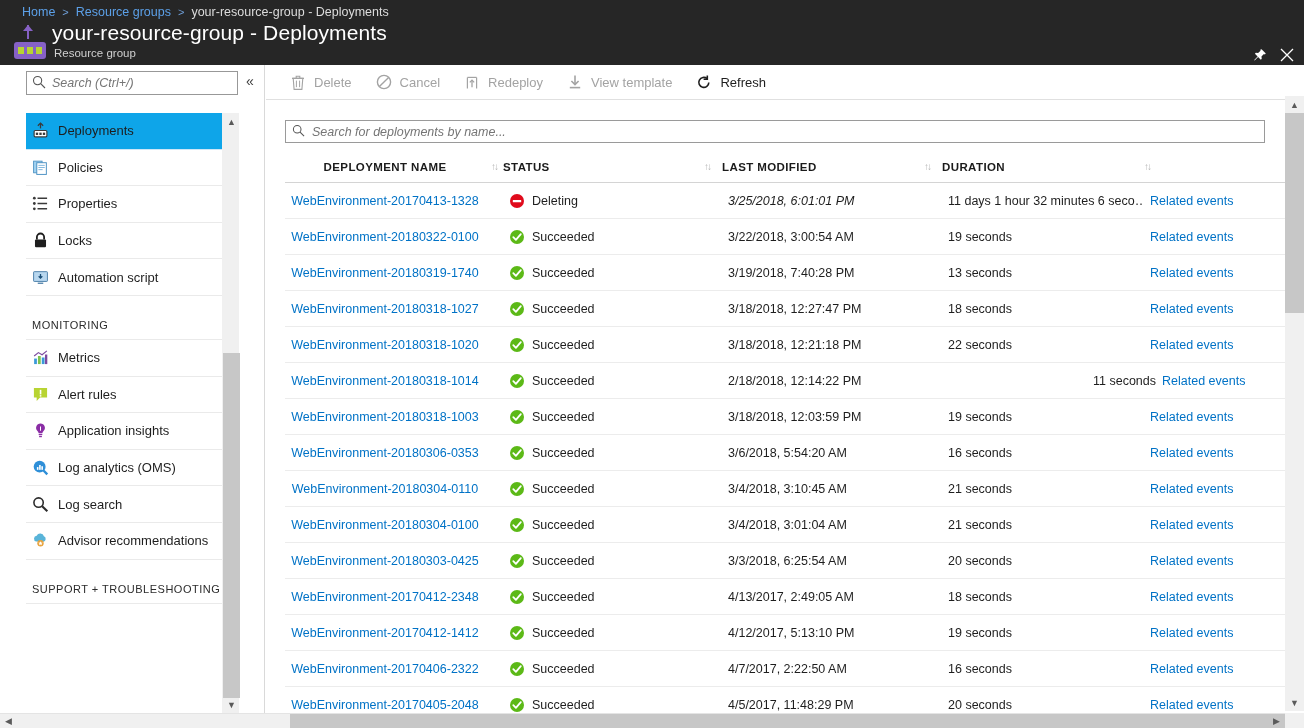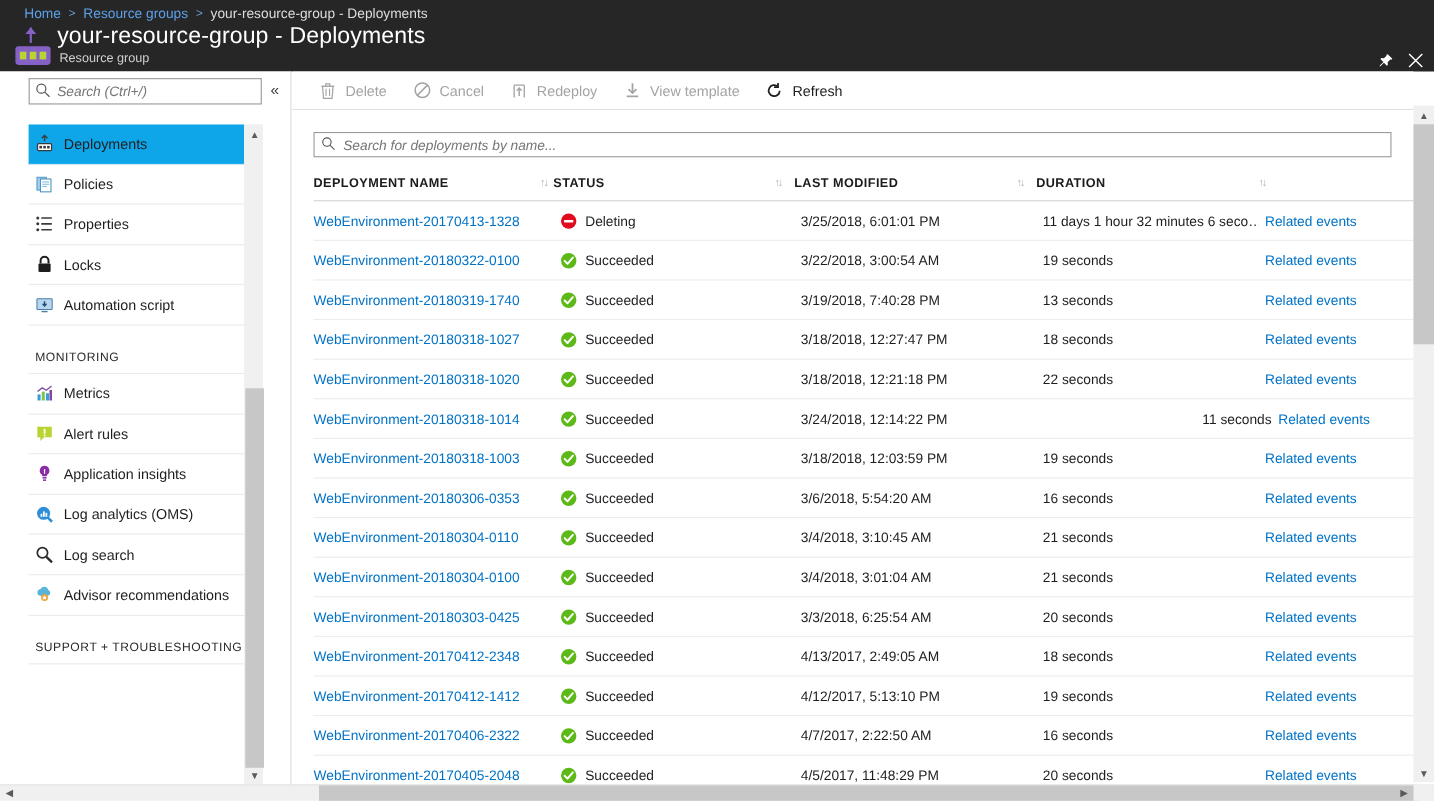--- a/index.html
+++ b/index.html
@@ -207,21 +207,21 @@
     height: 32px;
     border-bottom: 1px solid #d4d4d4;
     font-size: 11.5px; font-weight: bold; letter-spacing: 0.4px;
     color: #1b1b1b;
   }
   .grid-row {
     display: flex; align-items: center;
     height: 36px;
     border-bottom: 1px solid #ececec;
   }
-  .c-name { width: 200px; flex: 0 0 200px; }
+  .c-name { width: 200px; flex: 0 0 200px; text-align: center; }
   .c-status { width: 195px; flex: 0 0 195px; }
   .c-mod { width: 196px; flex: 0 0 196px; }
   .c-dur { width: 196px; flex: 0 0 196px; }
   .c-rel { width: 180px; flex: 0 0 180px; }
   .sorter {
     color: #b4b4b4; font-size: 10px; cursor: pointer;
     width: 18px; text-align: center; letter-spacing: -2px;
     flex: 0 0 18px;
   }
   .link {
@@ -537,21 +537,21 @@
           <div class="c-name link">WebEnvironment-20170413-1328</div>
           <div class="sorter"></div>
           <div class="c-status status-cell" style="margin-left: 6px;">
             <span class="st-icon"><svg width="16" height="16" viewBox="0 0 16 16">
                 <circle cx="8" cy="8" r="7" fill="#e00b1c"></circle>
                 <rect x="3.8" y="6.9" width="8.4" height="2.3" rx="0.3" fill="#ffffff"></rect>
               </svg></span>
             <span class="cell">Deleting</span>
           </div>
           <div class="sorter"></div>
-          <div class="c-mod cell" style="margin-left: 6px;">3/25/2018, 6:01:01 PM</div>
+          <div class="c-mod cell" style="margin-left: 6px; font-style: italic;">3/25/2018, 6:01:01 PM</div>
           <div class="sorter"></div>
           <div class="c-dur cell" style="margin-left: 6px;">11 days 1 hour 32 minutes 6 seco…</div>
           <div class="c-rel link" style="margin-left: 6px; width: 140px; flex: 0 0 140px;">Related events</div>
         </div>
         <div class="grid-row">
           <div class="c-name link">WebEnvironment-20180322-0100</div>
           <div class="sorter"></div>
           <div class="c-status status-cell" style="margin-left: 6px;">
             <span class="st-icon"><svg width="16" height="16" viewBox="0 0 16 16">
                 <circle cx="8" cy="8" r="7" fill="#5cb917"></circle>
@@ -617,21 +617,21 @@
           <div class="c-name link">WebEnvironment-20180318-1014</div>
           <div class="sorter"></div>
           <div class="c-status status-cell" style="margin-left: 6px;">
             <span class="st-icon"><svg width="16" height="16" viewBox="0 0 16 16">
                 <circle cx="8" cy="8" r="7" fill="#5cb917"></circle>
                 <path d="M4.3 8.2 L6.9 10.8 L11.8 5.2" stroke="#ffffff" stroke-width="1.8" fill="none" stroke-linecap="round" stroke-linejoin="round"></path>
               </svg></span>
             <span class="cell">Succeeded</span>
           </div>
           <div class="sorter"></div>
-          <div class="c-mod cell" style="margin-left: 6px;">3/24/2018, 12:14:22 PM</div>
+          <div class="c-mod cell" style="margin-left: 6px;">2/18/2018, 12:14:22 PM</div>
           <div class="sorter"></div>
           <div class="c-dur cell" style="margin-left: 18px; text-align: right;">11 seconds</div>
           <div class="c-rel link" style="margin-left: 6px; width: 140px; flex: 0 0 140px;">Related events</div>
         </div>
         <div class="grid-row">
           <div class="c-name link">WebEnvironment-20180318-1003</div>
           <div class="sorter"></div>
           <div class="c-status status-cell" style="margin-left: 6px;">
             <span class="st-icon"><svg width="16" height="16" viewBox="0 0 16 16">
                 <circle cx="8" cy="8" r="7" fill="#5cb917"></circle>

